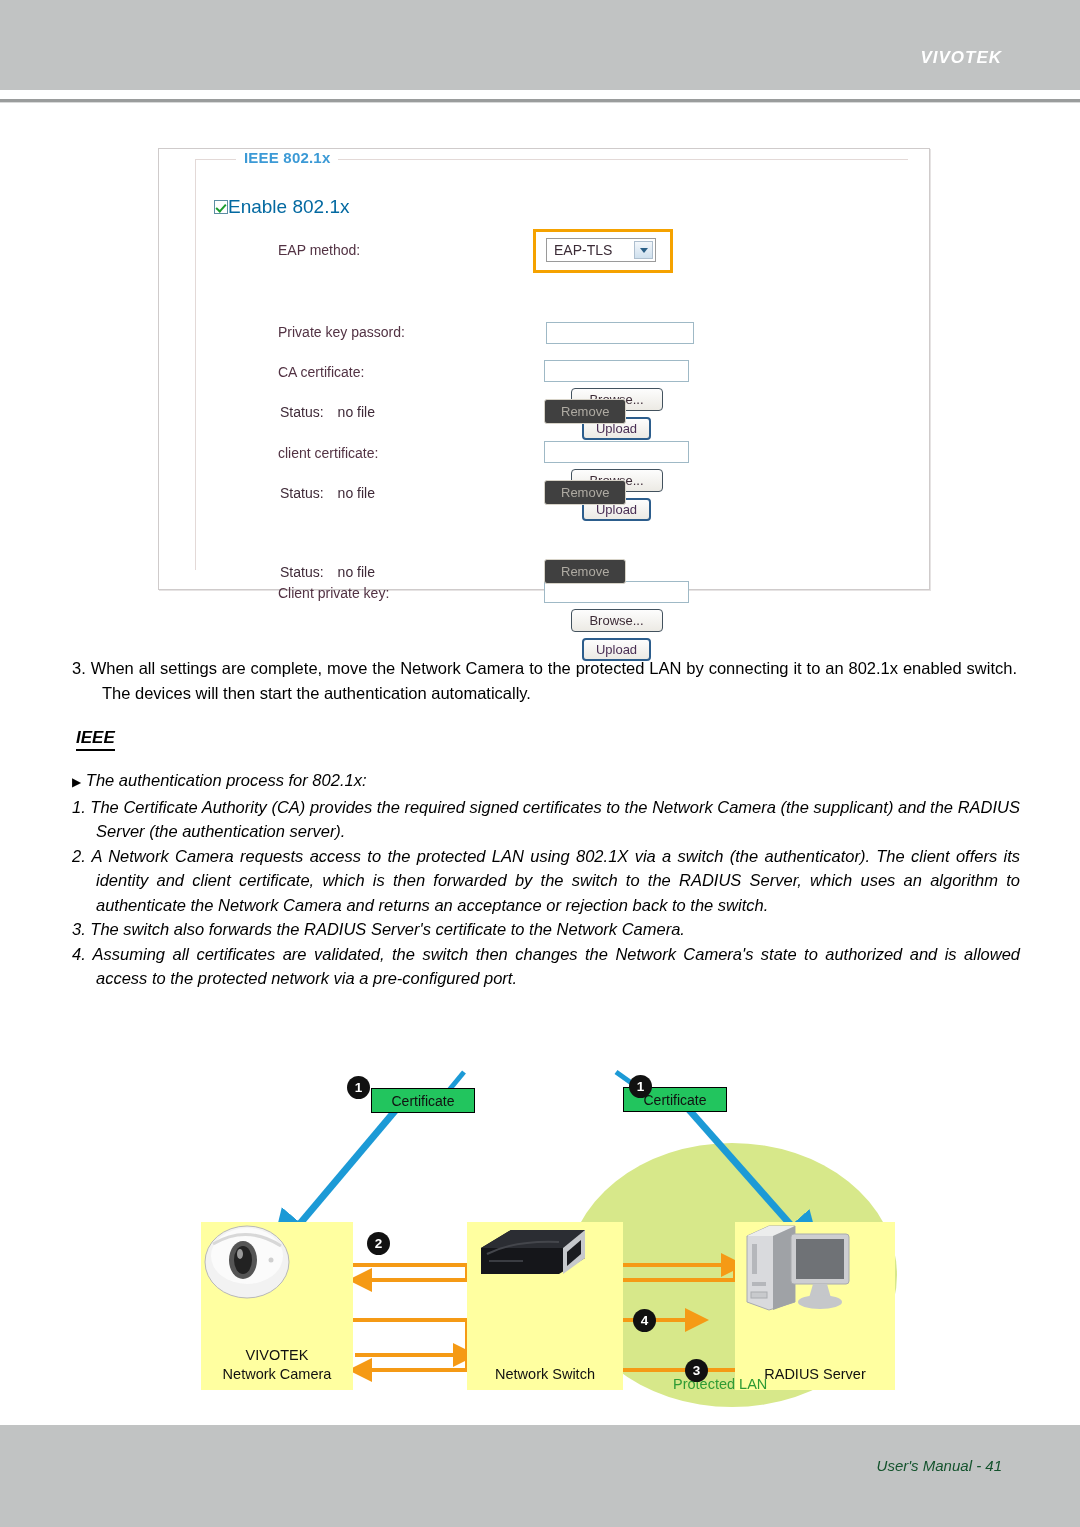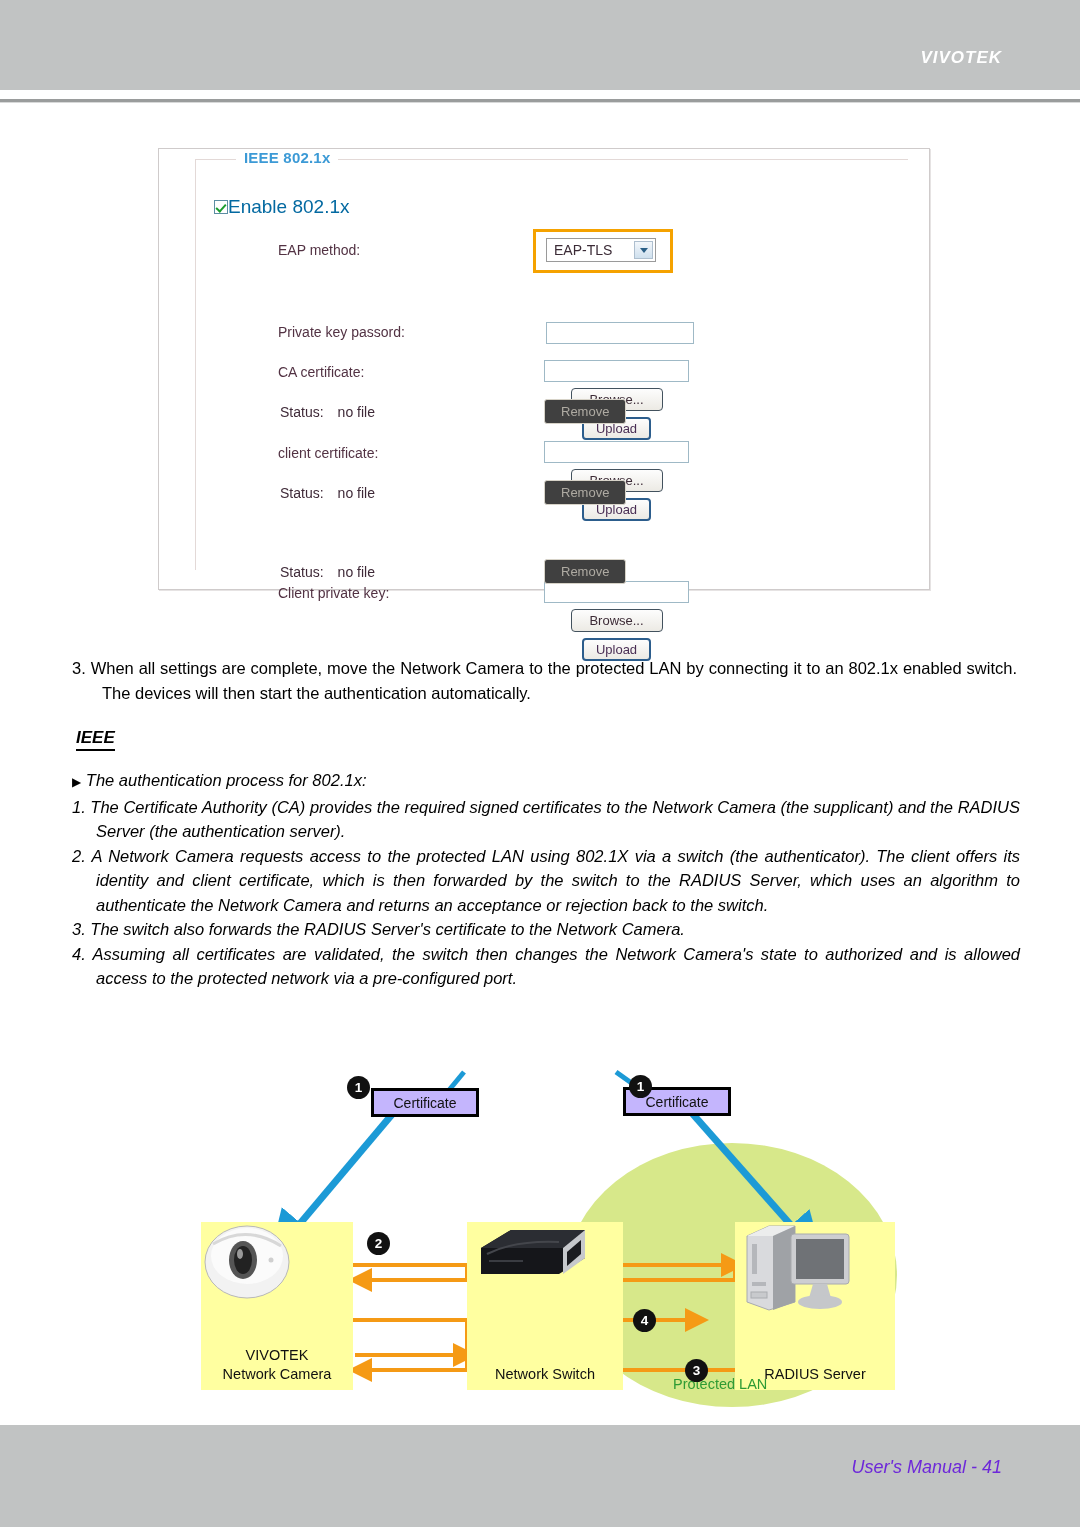--- a/index.html
+++ b/index.html
@@ -32,22 +32,22 @@
     background: #9a9c9c;
     border-bottom: 1px solid #d8d9d9;
   }
   .page-footer {
     position: absolute; left: 0; top: 1425px;
     width: 1080px; height: 102px;
     background: #c1c3c3;
   }
   .footer-text {
     position: absolute; right: 78px; top: 32px;
-    font-style: italic; font-size: 18px;
-    color: #6d28d9;
+    font-style: italic; font-size: 15px;
+    color: #14532d;
   }
 
   
   .panel {
     position: absolute; left: 158px; top: 148px;
     width: 770px; height: 440px;
     background: #ffffff;
     border: 1px solid #cfcbcb;
     box-shadow: 1px 1px 0 #e6e3e3;
   }
@@ -217,22 +217,22 @@
     border: 1px solid #6ec6e8;
     display: flex; flex-direction: column;
     align-items: center; justify-content: center;
     font-size: 14.5px; color: #111111;
     line-height: 19px;
     z-index: 3;
   }
   .cert-box {
     position: absolute;
     width: 102px; height: 23px;
-    background: #c4b5fd;
-    border: 3px solid #000000;
+    background: #22c55e;
+    border: 1px solid #000000;
     display: flex; align-items: center; justify-content: center;
     font-size: 14px; color: #111111;
     z-index: 3;
   }
   .cert-left { left: 176px; top: 63px; }
   .cert-right { left: 428px; top: 62px; }
 
   .badge {
     position: absolute;
     width: 23px; height: 23px; border-radius: 50%;

